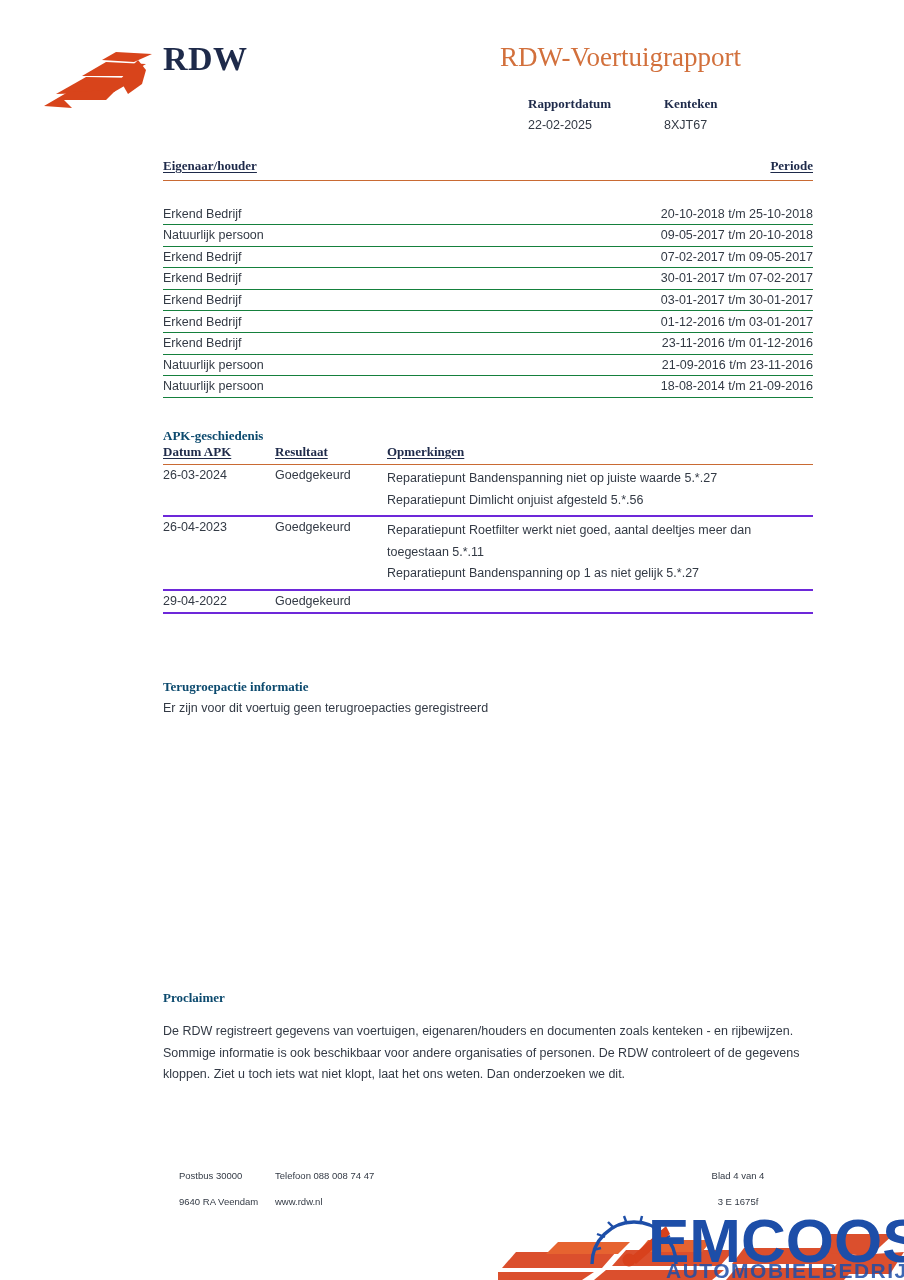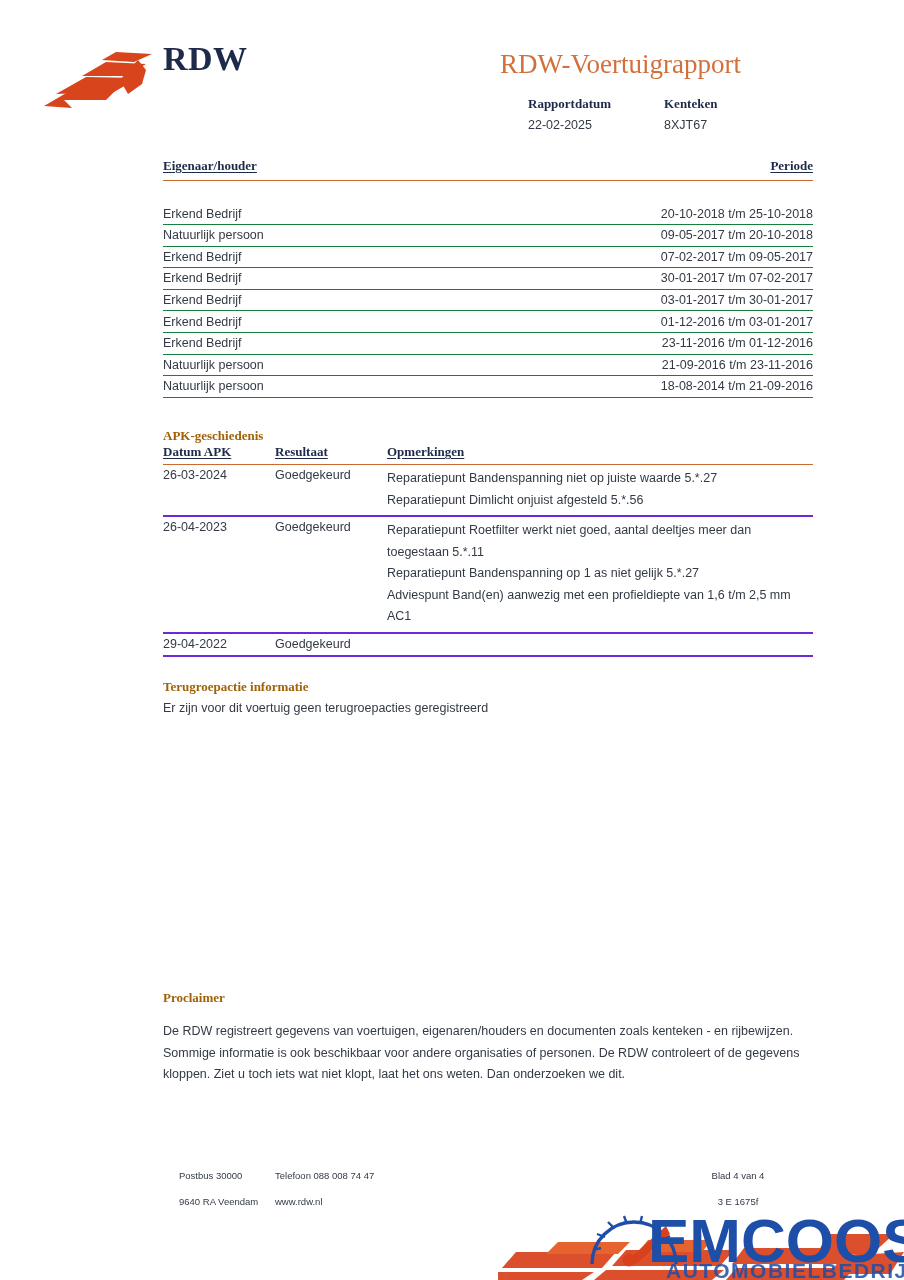--- a/index.html
+++ b/index.html
@@ -12,21 +12,21 @@
   .page { position: relative; width: 904px; height: 1280px; background: #fff; }
 
   
   .logo-feather { position: absolute; left: 42px; top: 50px; width: 112px; height: 62px; }
   .rdw-wordmark {
     position: absolute; left: 163px; top: 40px;
     font-family: "Liberation Serif", serif;
     font-size: 34px; font-weight: 700; color: #1e2a4a; letter-spacing: 0.5px;
   }
   .report-title {
-    position: absolute; left: 500px; top: 49px;
+    position: absolute; left: 500px; top: 42px;
     font-family: "Liberation Serif", serif;
     font-size: 27px; color: #d2703c; white-space: nowrap;
   }
   .meta-block { position: absolute; left: 500px; top: 96px; }
   .meta-col { display: inline-block; vertical-align: top; }
   .meta-col.c1 { width: 136px; margin-left: 28px; }
   .meta-label {
     font-family: "Liberation Serif", serif;
     font-size: 13px; font-weight: 700; color: #1e2a4a;
     margin-bottom: 6px;
@@ -36,21 +36,21 @@
   
   .section { position: absolute; left: 163px; width: 650px; }
 
   .sec-head-navy {
     font-family: "Liberation Serif", serif;
     font-size: 13px; font-weight: 700; color: #1e2a4a;
     text-decoration: underline; text-underline-offset: 2px;
   }
   .sec-head-orange {
     font-family: "Liberation Serif", serif;
-    font-size: 13px; font-weight: 700; color: #a16207;
+    font-size: 13px; font-weight: 700; color: #0c4a6e;
   }
   .rule-orange { height: 1.4px; background: #c96a33; width: 100%; }
 
   
   .owner-head { display: flex; justify-content: space-between; align-items: flex-end; }
   .owner-rows { margin-top: 22px; }
   .owner-row {
     display: flex; justify-content: space-between; align-items: center;
     height: 21.6px; border-bottom: 1px solid #15803d;
     font-size: 12.5px; color: #333a45;
@@ -179,21 +179,20 @@
             <div class="rem-line">Reparatiepunt Bandenspanning niet op juiste waarde 5.*.27</div>
             <div class="rem-line">Reparatiepunt Dimlicht onjuist afgesteld 5.*.56</div>
           </div>
         </div>
         <div class="apk-group">
           <div class="cell col-date">26-04-2023</div>
           <div class="cell col-res">Goedgekeurd</div>
           <div class="cell col-rem apk-remarks">
             <div class="rem-line">Reparatiepunt Roetfilter werkt niet goed, aantal deeltjes meer dan toegestaan 5.*.11</div>
             <div class="rem-line">Reparatiepunt Bandenspanning op 1 as niet gelijk 5.*.27</div>
-            <div class="rem-line">Adviespunt Band(en) aanwezig met een profieldiepte van 1,6 t/m 2,5 mm AC1</div>
           </div>
         </div>
         <div class="apk-group">
           <div class="cell col-date">29-04-2022</div>
           <div class="cell col-res">Goedgekeurd</div>
           <div class="cell col-rem apk-remarks">&nbsp;</div>
         </div>
       </div>
   </div>
 

